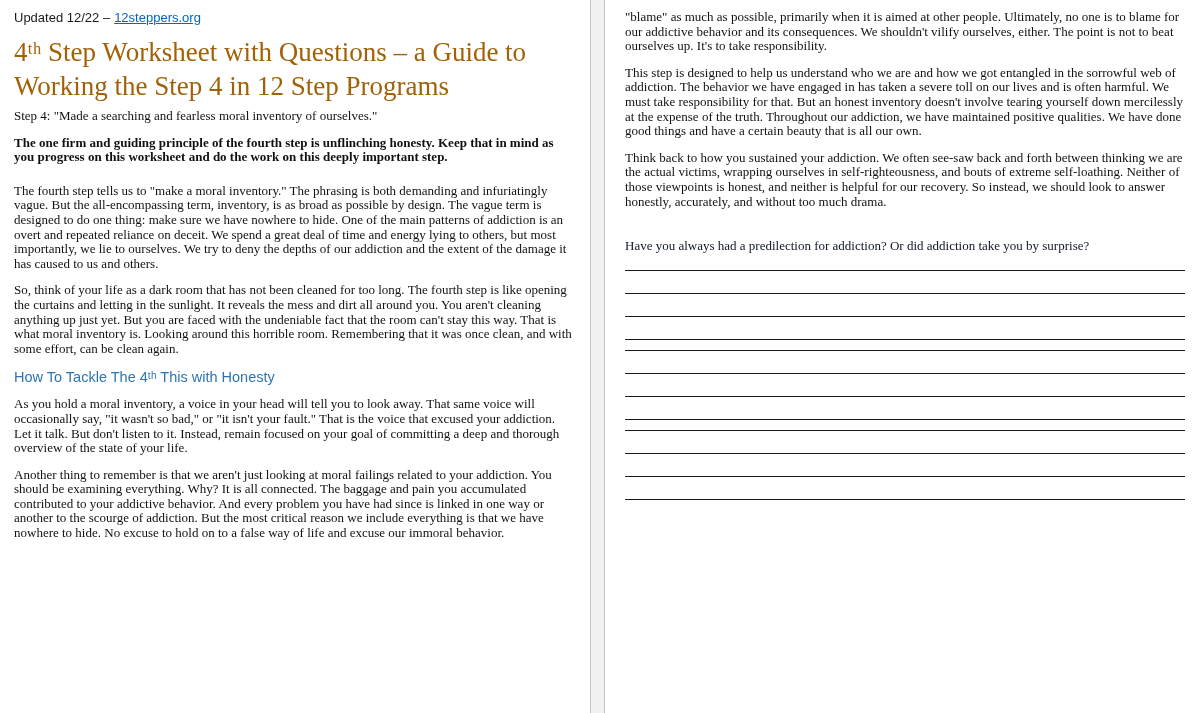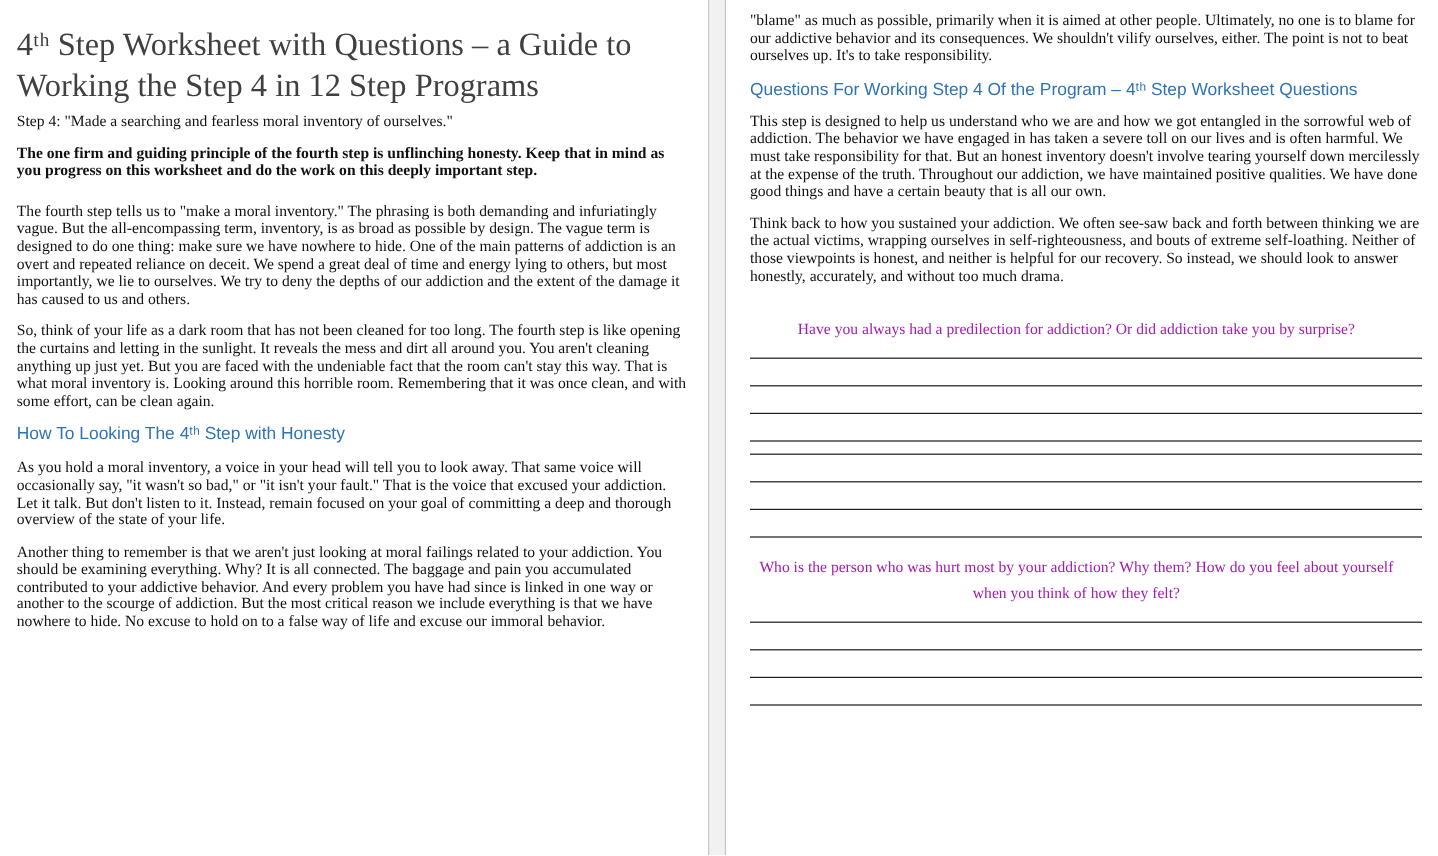--- a/index.html
+++ b/index.html
@@ -51,21 +51,21 @@
     color: #0563C1;
     text-decoration: underline;
     margin-left: 4px;
     cursor: pointer;
   }
   .doc-title {
     font-size: 27px;
     line-height: 34px;
     font-weight: normal;
     margin: 10px 0 6px 0;
-    color: #404040;
+    color: #a16207;
   }
   p.body-text {
     font-size: 13px;
     line-height: 14.6px;
     margin: 0 0 12px 0;
     color: #111111;
   }
   p.mb-lg { margin-bottom: 19px; font-weight: bold; }
   p.mb-xl { margin-bottom: 26px; }
   .section-heading {
@@ -74,77 +74,77 @@
     line-height: 18px;
     font-weight: normal;
     color: #2E74B5;
     margin: 12px 0 11px 0;
   }
   .section-heading.right { margin: 0 0 10px 0; }
   .question {
     font-size: 13px;
     line-height: 21px;
     margin: 14px 16px 4px 0;
-    color: #a21caf;
-    text-align: center;
+    color: #0f172a;
   }
   .answer-group { margin: 0; }
   .answer-line {
     height: 22px;
     border-bottom: 1px solid #1a1a1a;
   }
   .answer-line:first-child { height: 10px; }
 </style>
 </head>
 <body>
 
 <div class="viewport">
 
   <div class="page page-left">
+    <div class="meta">
+      <span>Updated 12/22 –</span><a>12steppers.org</a>
+    </div>
 
     <h1 class="doc-title">4ᵗʰ Step Worksheet with Questions – a Guide to Working the Step 4 in 12 Step Programs</h1>
 
     <p class="body-text">Step 4: "Made a searching and fearless moral inventory of ourselves."</p>
 
     <p class="body-text mb-lg">The one firm and guiding principle of the fourth step is unflinching honesty. Keep that in mind as you progress on this worksheet and do the work on this deeply important step.</p>
     <p class="body-text">The fourth step tells us to "make a moral inventory." The phrasing is both demanding and infuriatingly vague. But the all-encompassing term, inventory, is as broad as possible by design. The vague term is designed to do one thing: make sure we have nowhere to hide. One of the main patterns of addiction is an overt and repeated reliance on deceit. We spend a great deal of time and energy lying to others, but most importantly, we lie to ourselves. We try to deny the depths of our addiction and the extent of the damage it has caused to us and others.</p>
     <p class="body-text">So, think of your life as a dark room that has not been cleaned for too long. The fourth step is like opening the curtains and letting in the sunlight. It reveals the mess and dirt all around you. You aren't cleaning anything up just yet. But you are faced with the undeniable fact that the room can't stay this way. That is what moral inventory is. Looking around this horrible room. Remembering that it was once clean, and with some effort, can be clean again.</p>
 
-    <h2 class="section-heading">How To Looking The 4ᵗʰ Step with Honesty</h2>
+    <h2 class="section-heading">How To Tackle The 4ᵗʰ This with Honesty</h2>
 
     <p class="body-text">As you hold a moral inventory, a voice in your head will tell you to look away. That same voice will occasionally say, "it wasn't so bad," or "it isn't your fault." That is the voice that excused your addiction. Let it talk. But don't listen to it. Instead, remain focused on your goal of committing a deep and thorough overview of the state of your life.</p>
     <p class="body-text">Another thing to remember is that we aren't just looking at moral failings related to your addiction. You should be examining everything. Why? It is all connected. The baggage and pain you accumulated contributed to your addictive behavior. And every problem you have had since is linked in one way or another to the scourge of addiction. But the most critical reason we include everything is that we have nowhere to hide. No excuse to hold on to a false way of life and excuse our immoral behavior.</p>
   </div>
 
   <div class="gutter"></div>
 
   <div class="page page-right">
     <p class="body-text">"blame" as much as possible, primarily when it is aimed at other people. Ultimately, no one is to blame for our addictive behavior and its consequences. We shouldn't vilify ourselves, either. The point is not to beat ourselves up. It's to take responsibility.</p>
 
-    <h2 class="section-heading right">Questions For Working Step 4 Of the Program – 4ᵗʰ Step Worksheet Questions</h2>
 
     <p class="body-text">This step is designed to help us understand who we are and how we got entangled in the sorrowful web of addiction. The behavior we have engaged in has taken a severe toll on our lives and is often harmful. We must take responsibility for that. But an honest inventory doesn't involve tearing yourself down mercilessly at the expense of the truth. Throughout our addiction, we have maintained positive qualities. We have done good things and have a certain beauty that is all our own.</p>
     <p class="body-text mb-xl">Think back to how you sustained your addiction. We often see-saw back and forth between thinking we are the actual victims, wrapping ourselves in self-righteousness, and bouts of extreme self-loathing. Neither of those viewpoints is honest, and neither is helpful for our recovery. So instead, we should look to answer honestly, accurately, and without too much drama.</p>
 
     <p class="question">Have you always had a predilection for addiction? Or did addiction take you by surprise?</p>
     <div class="answer-group">
       <div class="answer-line"></div>
       <div class="answer-line"></div>
       <div class="answer-line"></div>
       <div class="answer-line"></div>
     </div>
 
     <div class="answer-group">
       <div class="answer-line"></div>
       <div class="answer-line"></div>
       <div class="answer-line"></div>
       <div class="answer-line"></div>
     </div>
 
-    <p class="question">Who is the person who was hurt most by your addiction? Why them? How do you feel about yourself when you think of how they felt?</p>
     <div class="answer-group">
       <div class="answer-line"></div>
       <div class="answer-line"></div>
       <div class="answer-line"></div>
       <div class="answer-line"></div>
     </div>
   </div>
 
 </div>
 

